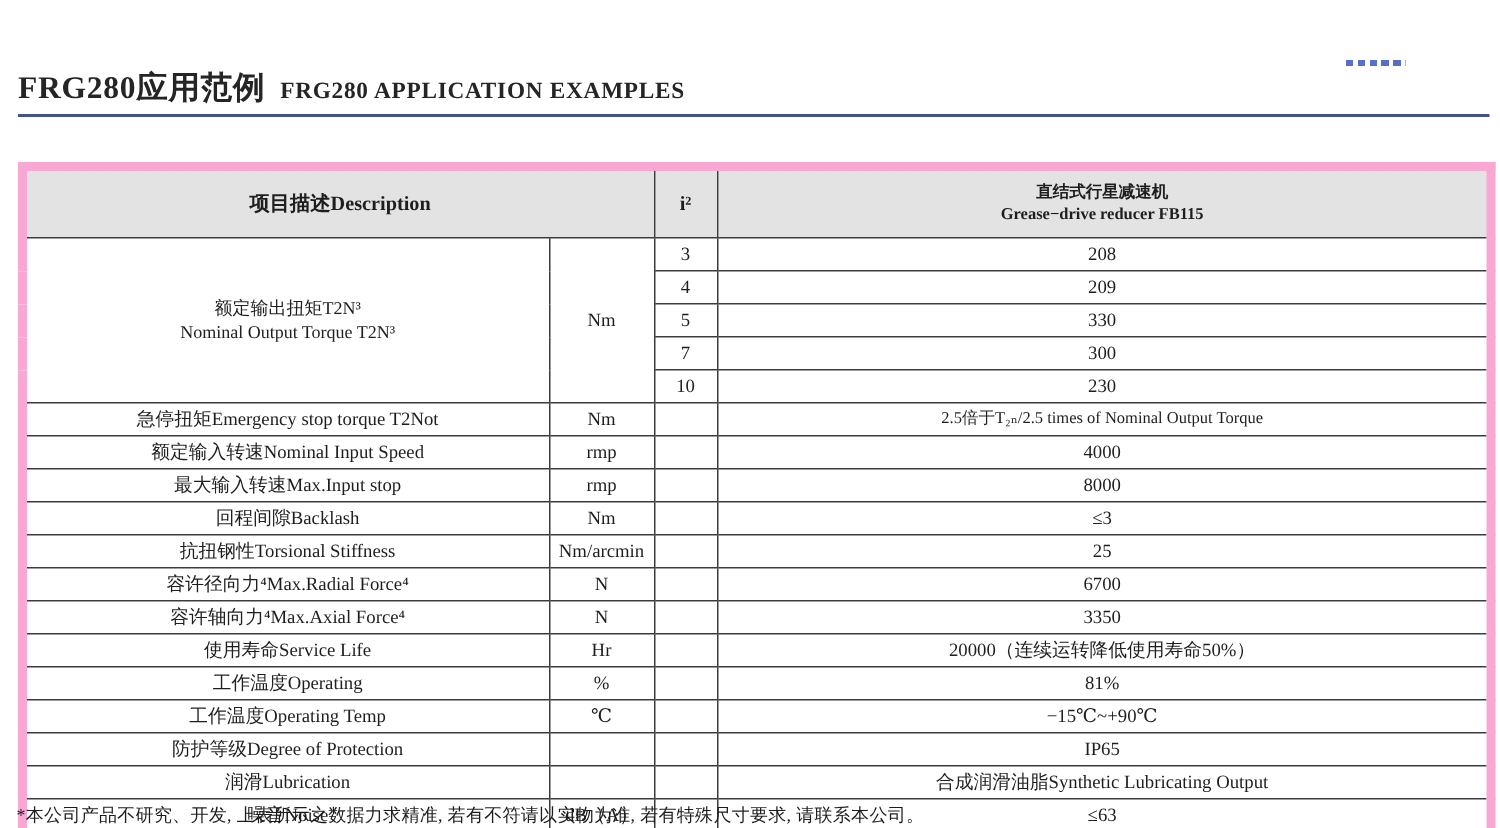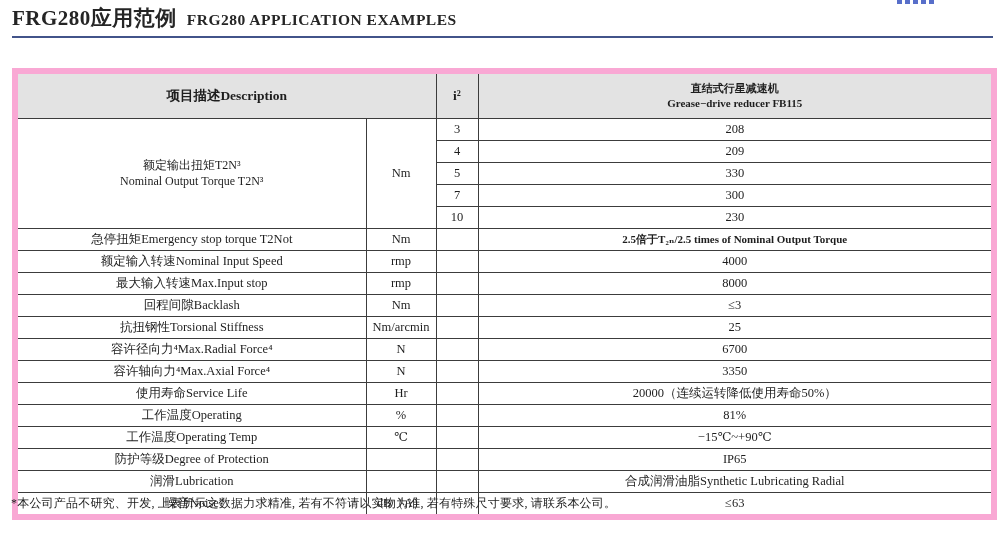--- a/index.html
+++ b/index.html
@@ -1,21 +1,21 @@
 <!DOCTYPE html>
 <html><head>
 <meta charset="utf-8">
 <style>
   html,body{margin:0;padding:0;}
   body{
     width:1000px;height:552px;position:relative;background:#ffffff;
     font-family:"Liberation Serif","DejaVu Serif",serif;color:#1e1e1e;
     overflow:hidden;
   }
-  .page{position:absolute;inset:0;}
+  .page{position:absolute;inset:0;margin-top:40px;}
 
   
   .title-wrap{position:absolute;left:12px;top:4px;width:978px;}
   .title-line{white-space:nowrap;}
   .title-zh{font-size:21px;font-weight:600;letter-spacing:.5px;color:#252525;}
   .title-en{font-size:15.5px;font-weight:700;letter-spacing:.5px;color:#252525;margin-left:6px;}
   .title-rule{position:absolute;left:12px;top:36px;width:981px;height:2px;background:#42548a;}
 
   
   .corner-clip{
@@ -38,21 +38,21 @@
     border:1px solid #3c3c3c;text-align:center;vertical-align:middle;
     padding:1px 3px;height:19px;line-height:1.25;
     overflow:hidden;white-space:nowrap;
   }
   .spec-table{border:6px solid #f9a8d4;}
   .spec-table thead th{
     background:#e3e3e3;font-weight:700;font-size:13.5px;height:42px;
   }
   .spec-table thead .hdr-two-line{line-height:1.35;font-size:11px;}
   .spec-table .two-line{white-space:normal;line-height:1.3;font-size:12px;}
-  .val-small{font-size:11px;font-weight:bold;}
+  .val-small{font-size:11px;}
 
   
   .footnote-zh{position:absolute;left:11px;top:495px;font-size:12px;color:#1c1c1c;letter-spacing:.2px;white-space:nowrap;}
   .footnote-en{position:absolute;left:11px;top:518px;font-size:14.5px;color:#1c1c1c;white-space:nowrap;}
 </style>
 </head>
 <body>
 
 <div class="page">
 
@@ -173,21 +173,21 @@
       <tr>
         <td>防护等级Degree of Protection</td>
         <td></td>
         <td></td>
         <td>IP65</td>
       </tr>
       <tr>
         <td>润滑Lubrication</td>
         <td></td>
         <td></td>
-        <td>合成润滑油脂Synthetic Lubricating Radial</td>
+        <td>合成润滑油脂Synthetic Lubricating Output</td>
       </tr>
       <tr>
         <td>噪音Noise</td>
         <td>dB（A）</td>
         <td></td>
         <td>≤63</td>
       </tr>
     </tbody>
   </table>
 

